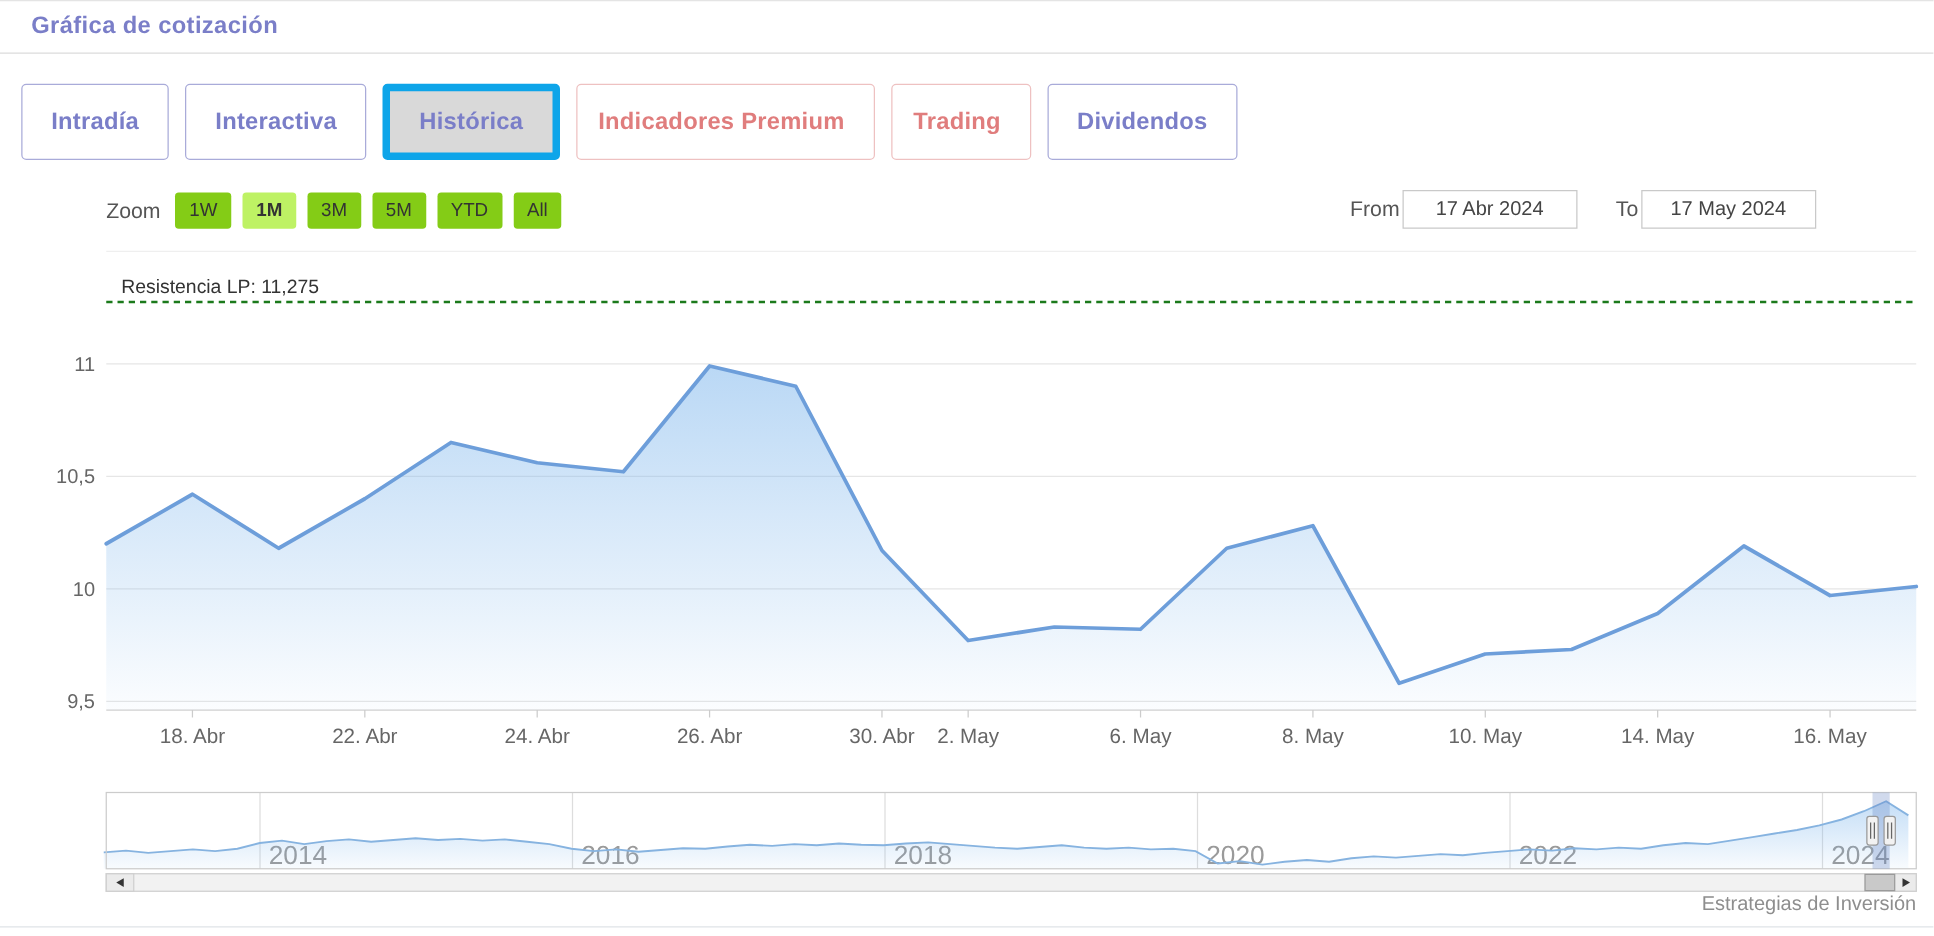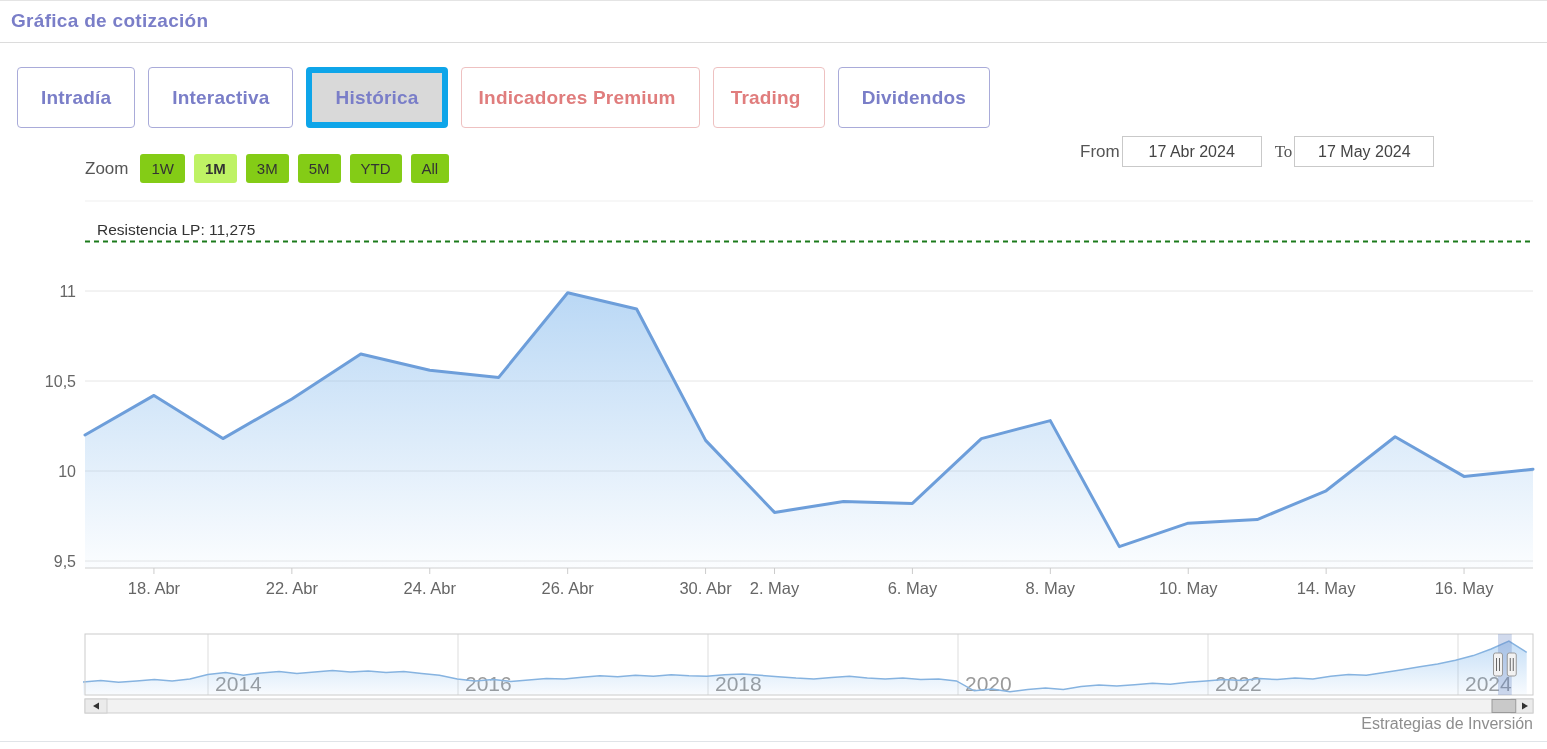--- a/index.html
+++ b/index.html
@@ -3,21 +3,21 @@
 <meta charset="utf-8">
 <style>
   * { margin:0; padding:0; box-sizing:border-box; }
   html,body { background:#fff; }
   body { font-family:"Liberation Sans", sans-serif; }
   .page {
     position:relative; width:1547px; height:749px; background:#fff;
     border-top:1px solid #e4e4e4; overflow:hidden;
   }
   .page-title {
-    position:absolute; left:11px; top:9px;
+    position:absolute; left:25px; top:9px;
     font-size:19px; font-weight:700; letter-spacing:.3px; color:#7a7ec8;
   }
   .title-divider { position:absolute; left:0; top:41px; width:100%; border-top:1px solid #dcdcdc; }
   .bottom-divider { position:absolute; left:0; top:740px; width:100%; border-top:1px solid #e0e4e8; }
 
   .tabs { position:absolute; left:17px; top:66px; display:flex; gap:13px; }
   .tab {
     height:61px; display:flex; align-items:center; padding:0 23px;
     border-radius:4px; background:#fff; font-size:19px; font-weight:700;
     letter-spacing:.2px; cursor:pointer; white-space:nowrap;
@@ -27,27 +27,27 @@
   .tab.active { background:#d9d9d9; border:6px solid #0ea5e9; }
 
   .zoom-group { position:absolute; left:85px; top:153px; display:flex; align-items:center; }
   .zoom-label { font-size:17px; color:#555; margin-right:12px; }
   .zbtn {
     font-size:15px; color:#333; background:#84cc16; border:none; border-radius:3px;
     padding:6px 11px; margin-right:9px; cursor:pointer; font-family:inherit;
   }
   .zbtn.selected { background:#bef264; font-weight:700; }
 
-  .range-group { position:absolute; left:1080px; top:135px; display:flex; align-items:center; }
+  .range-group { position:absolute; left:1080px; top:151px; display:flex; align-items:center; }
   .range-label { font-size:17px; color:#555; }
   .rinput {
     width:140px; height:31px; border:1px solid #c9c9c9; background:#fff;
     font-family:inherit; font-size:16px; color:#444; text-align:center; margin-left:2px;
   }
-  .to-label { margin-left:13px;font-family:Liberation Serif, serif; }
+  .to-label { margin-left:31px; }
 
   #chart-svg { position:absolute; left:0; top:0; }
 
   .credit {
     position:absolute; right:14px; top:714px;
     font-size:16px; color:#8e8e8e;
   }
 </style>
 </head>
 <body>

